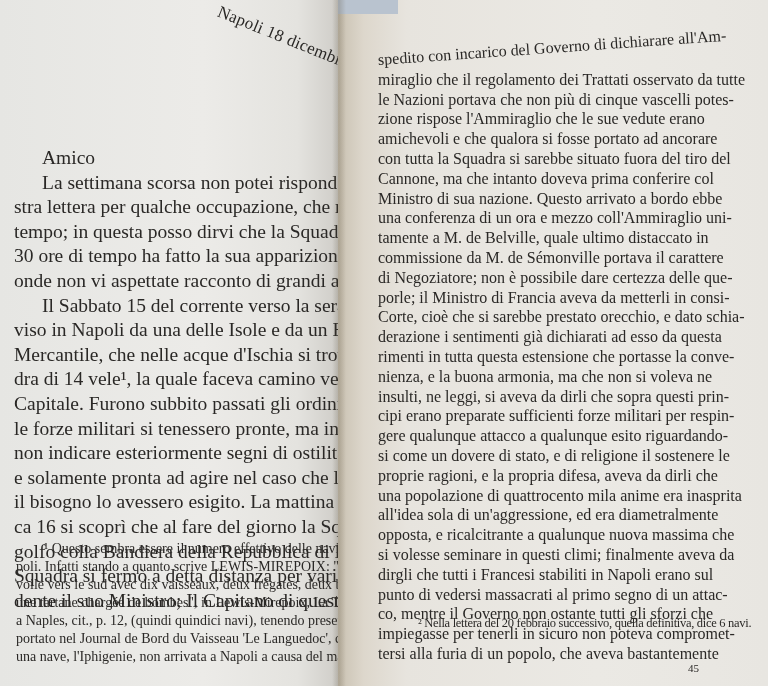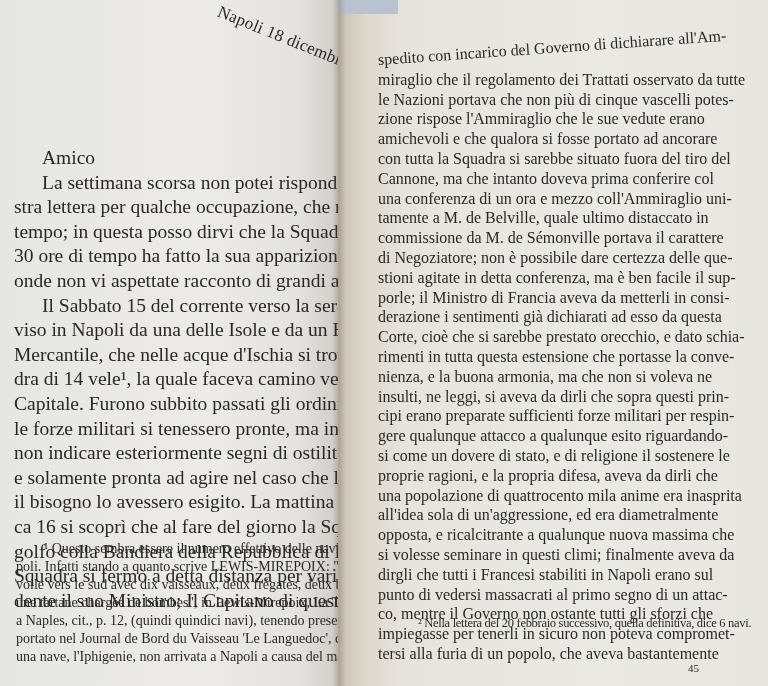--- a/index.html
+++ b/index.html
@@ -84,28 +84,28 @@
 
   <div class="page-right">
     <div class="right-body">
       <div class="line first">spedito con incarico del Governo di dichiarare all'Am-</div>
       <div class="line">miraglio che il regolamento dei Trattati osservato da tutte</div>
       <div class="line">le Nazioni portava che non più di cinque vascelli potes-</div>
       <div class="line">zione rispose l'Ammiraglio che le sue vedute erano</div>
       <div class="line">amichevoli e che qualora si fosse portato ad ancorare</div>
       <div class="line">con tutta la Squadra si sarebbe situato fuora del tiro del</div>
       <div class="line">Cannone, ma che intanto doveva prima conferire col</div>
+      <div class="line">Ministro di sua nazione. Questo arrivato a bordo ebbe</div>
       <div class="line">una conferenza di un ora e mezzo coll'Ammiraglio uni-</div>
       <div class="line">tamente a M. de Belville, quale ultimo distaccato in</div>
       <div class="line">commissione da M. de Sémonville portava il carattere</div>
       <div class="line">di Negoziatore; non è possibile dare certezza delle que-</div>
-      <div class="line">stioni agitate in detta conferenza, ma è ben facile il sup-</div>
       <div class="line">porle; il Ministro di Francia aveva da metterli in consi-</div>
+      <div class="line">Corte, cioè che si sarebbe prestato orecchio, e dato schia-</div>
       <div class="line">derazione i sentimenti già dichiarati ad esso da questa</div>
-      <div class="line">Corte, cioè che si sarebbe prestato orecchio, e dato schia-</div>
       <div class="line">rimenti in tutta questa estensione che portasse la conve-</div>
       <div class="line">nienza, e la buona armonia, ma che non si voleva ne</div>
       <div class="line">insulti, ne leggi, si aveva da dirli che sopra questi prin-</div>
       <div class="line">cipi erano preparate sufficienti forze militari per respin-</div>
       <div class="line">gere qualunque attacco a qualunque esito riguardando-</div>
       <div class="line">si come un dovere di stato, e di religione il sostenere le</div>
       <div class="line">proprie ragioni, e la propria difesa, aveva da dirli che</div>
       <div class="line">una popolazione di quattrocento mila anime era inasprita</div>
       <div class="line">all'idea sola di un'aggressione, ed era diametralmente</div>
       <div class="line">opposta, e ricalcitrante a qualunque nuova massima che</div>

